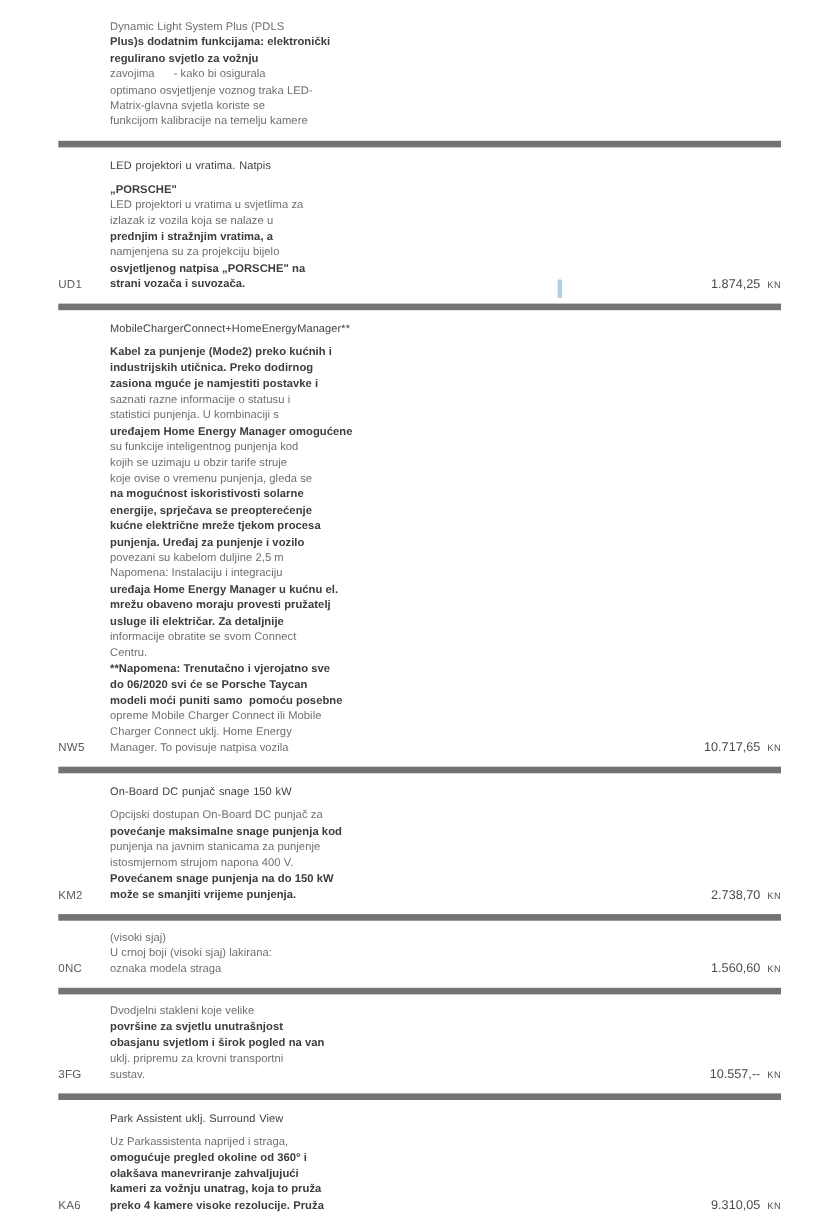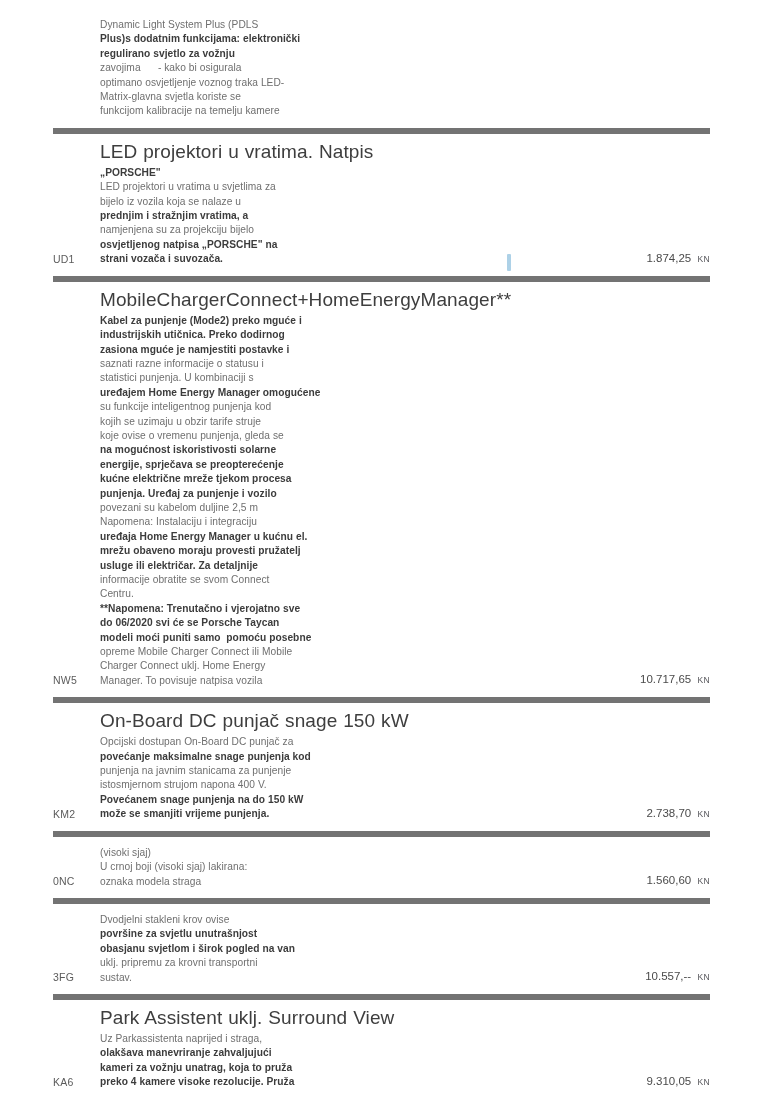--- a/index.html
+++ b/index.html
@@ -77,21 +77,21 @@
     padding-top: 1px;
     white-space: nowrap;
   }
   .col-price .cur {
     font-size: 8.5px;
     letter-spacing: 0.3px;
     color: #55555a;
   }
 
   .opt-title {
-    font-size: 19px;
+    font-size: 10px;
     line-height: 18px;
     color: #3e3e3e;
     font-weight: 400;
     letter-spacing: 0.1px;
     margin: 0 0 5px 0;
     word-spacing: 0.5px;
   }
 
   .opt-body {
     font-size: 10.2px;
@@ -137,37 +137,37 @@
         </div>
       </div>
       <div class="opt-row">
         <div class="row-grid">
           <div class="col-code">UD1</div>
           <div class="col-desc">
             <div class="opt-title">LED projektori u vratima. Natpis</div>
             <div class="opt-body">
               <span class="ln b">„PORSCHE"</span>
               <span class="ln">LED projektori u vratima u svjetlima za</span>
-              <span class="ln">bijelo iz vozila koja se nalaze u</span>
+              <span class="ln">izlazak iz vozila koja se nalaze u</span>
               <span class="ln b">prednjim i stražnjim vratima, a</span>
               <span class="ln">namjenjena su za projekciju bijelo</span>
               <span class="ln b">osvjetljenog natpisa „PORSCHE" na</span>
               <span class="ln b">strani vozača i suvozača.</span>
             </div>
           </div>
           <div class="col-price"><span>1.874,25</span>&nbsp;&nbsp;<span class="cur">KN</span></div>
         </div>
       </div>
       <div class="opt-row">
         <div class="row-grid">
           <div class="col-code">NW5</div>
           <div class="col-desc">
             <div class="opt-title">MobileChargerConnect+HomeEnergyManager**</div>
             <div class="opt-body">
-              <span class="ln b">Kabel za punjenje (Mode2) preko mguće i</span>
+              <span class="ln b">Kabel za punjenje (Mode2) preko kućnih i</span>
               <span class="ln b">industrijskih utičnica. Preko dodirnog</span>
               <span class="ln b">zasiona mguće je namjestiti postavke i</span>
               <span class="ln">saznati razne informacije o statusu i</span>
               <span class="ln">statistici punjenja. U kombinaciji s</span>
               <span class="ln b">uređajem Home Energy Manager omogućene</span>
               <span class="ln">su funkcije inteligentnog punjenja kod</span>
               <span class="ln">kojih se uzimaju u obzir tarife struje</span>
               <span class="ln">koje ovise o vremenu punjenja, gleda se</span>
               <span class="ln b">na mogućnost iskoristivosti solarne</span>
               <span class="ln b">energije, sprječava se preopterećenje</span>
@@ -219,37 +219,38 @@
             </div>
           </div>
           <div class="col-price"><span>1.560,60</span>&nbsp;&nbsp;<span class="cur">KN</span></div>
         </div>
       </div>
       <div class="opt-row">
         <div class="row-grid">
           <div class="col-code">3FG</div>
           <div class="col-desc">
             <div class="opt-body">
-              <span class="ln">Dvodjelni stakleni krov ovise</span>
+              <span class="ln">Dvodjelni stakleni koje velike</span>
               <span class="ln b">površine za svjetlu unutrašnjost</span>
               <span class="ln b">obasjanu svjetlom i širok pogled na van</span>
               <span class="ln">uklj. pripremu za krovni transportni</span>
               <span class="ln">sustav.</span>
             </div>
           </div>
           <div class="col-price"><span>10.557,--</span>&nbsp;&nbsp;<span class="cur">KN</span></div>
         </div>
       </div>
       <div class="opt-row">
         <div class="row-grid">
           <div class="col-code">KA6</div>
           <div class="col-desc">
             <div class="opt-title">Park Assistent uklj. Surround View</div>
             <div class="opt-body">
               <span class="ln">Uz Parkassistenta naprijed i straga,</span>
+              <span class="ln b">omogućuje pregled okoline od 360° i</span>
               <span class="ln b">olakšava manevriranje zahvaljujući</span>
               <span class="ln b">kameri za vožnju unatrag, koja to pruža</span>
               <span class="ln b">preko 4 kamere visoke rezolucije. Pruža</span>
             </div>
           </div>
           <div class="col-price"><span>9.310,05</span>&nbsp;&nbsp;<span class="cur">KN</span></div>
         </div>
       </div>
     </div>
 

